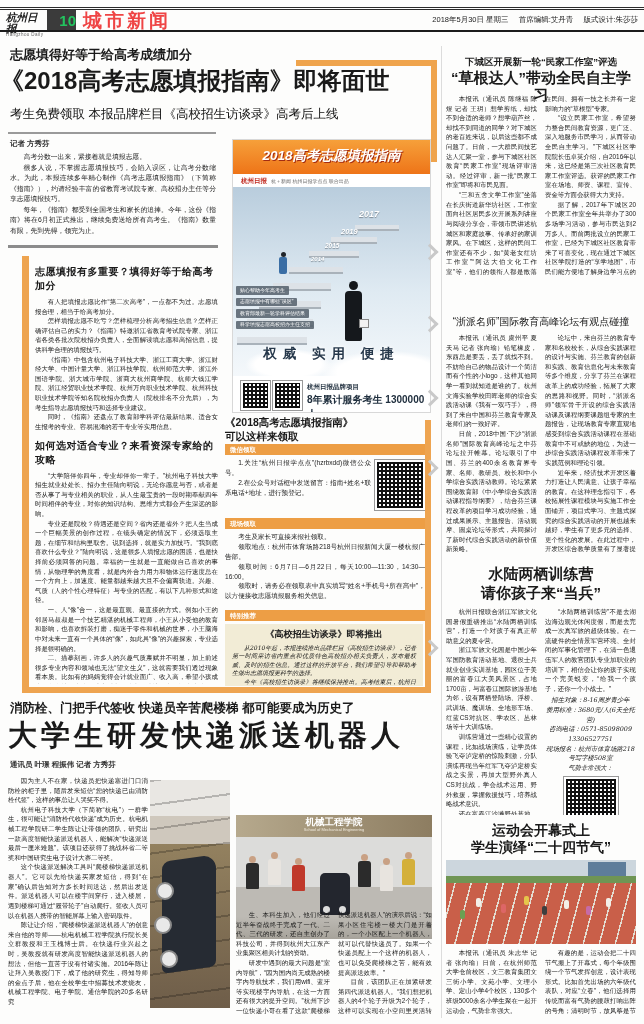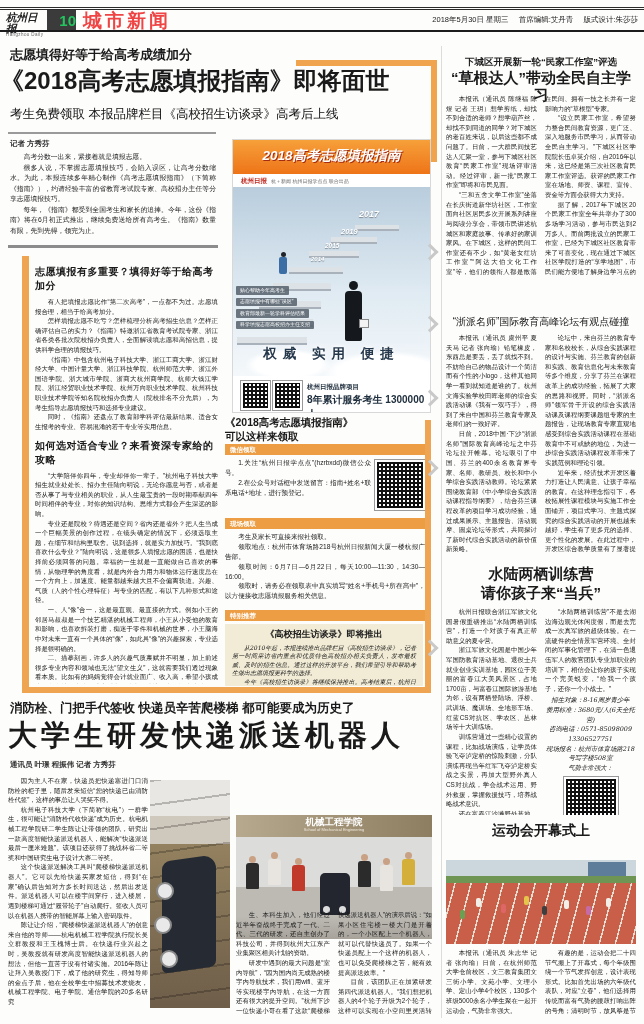--- a/index.html
+++ b/index.html
@@ -291,20 +291,21 @@
           <p>13306527751</p>
           <p>现场报名：杭州市体育场路218</p>
           <p>号写字楼508室</p>
           <p>气势非常强大：</p>
         </div>
       <div class="qr cqr"></div>
     </div>
   </div>
 
   <div class="abs ra rh" style="top:822px;font-size:14px;">运动会开幕式上</div>
+  <div class="abs ra rh" style="top:839px;font-size:14px;">学生演绎“二十四节气”</div>
   <div class="abs ra photo3" style="top:860px;">
     <div class="p3sky"></div>
     <div class="p3bld"></div>
     <div class="p3tree"></div>
     <div class="dot" style="left:30px;top:38px;background:#f3efe8;"></div>
     <div class="dot" style="left:55px;top:44px;background:#d66;"></div>
     <div class="dot" style="left:78px;top:36px;background:#e6c54b;"></div>
     <div class="dot" style="left:96px;top:46px;background:#3e3e3e;"></div>
     <div class="dot" style="left:118px;top:40px;background:#f3efe8;"></div>
     <div class="dot" style="left:140px;top:46px;background:#c66ba8;"></div>

